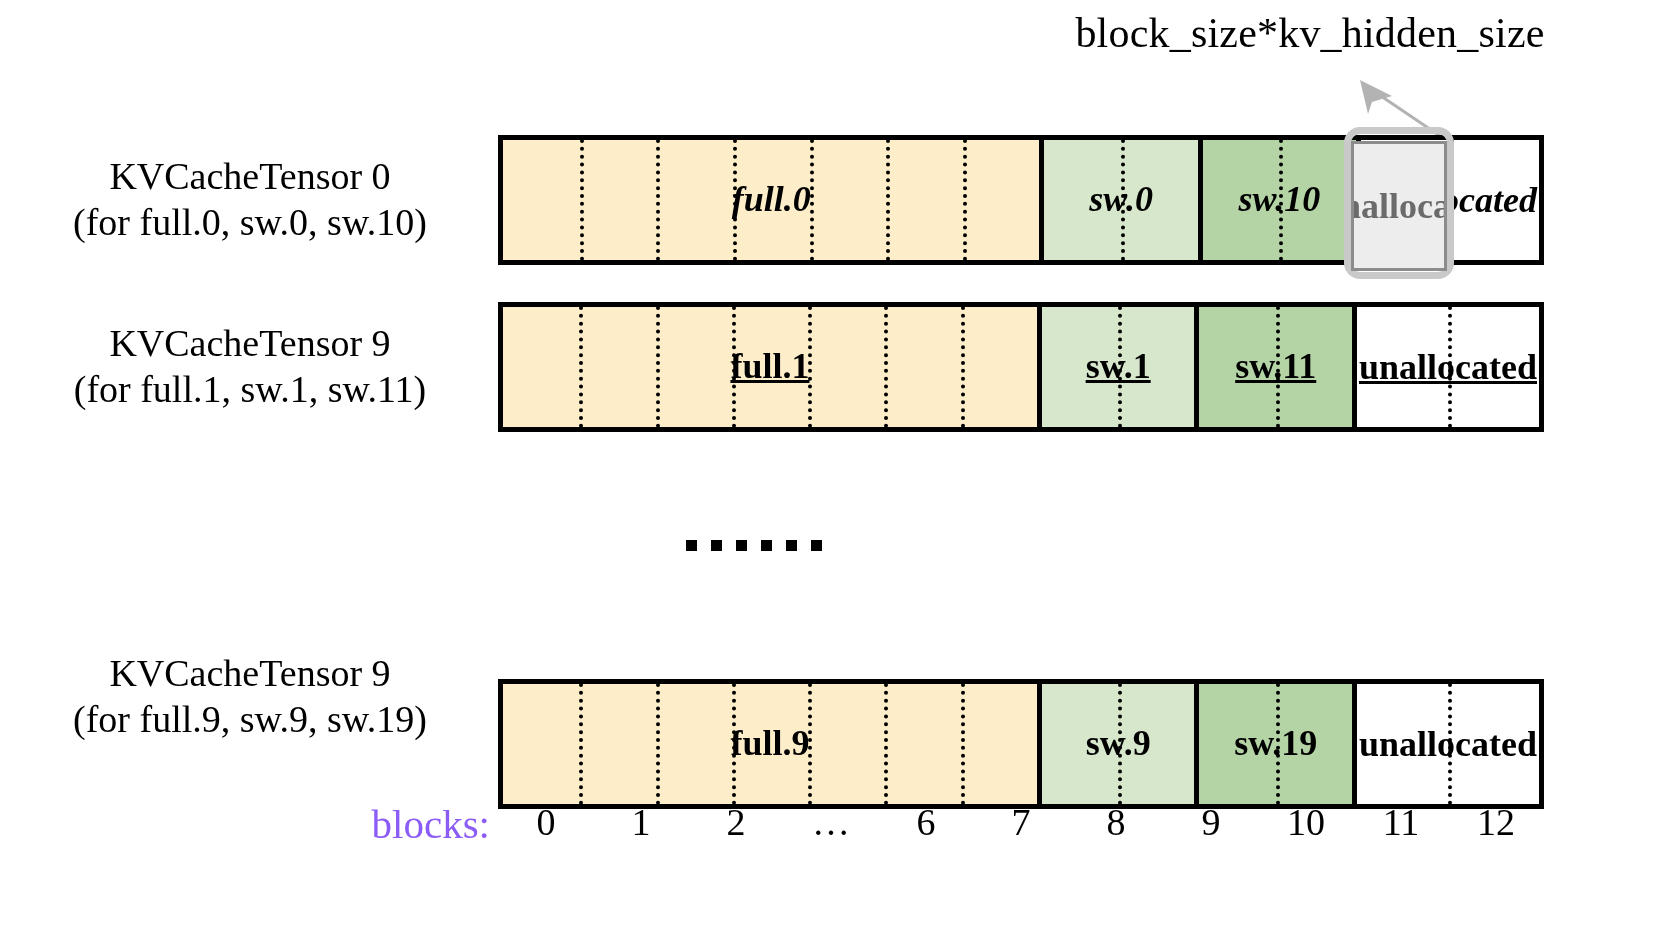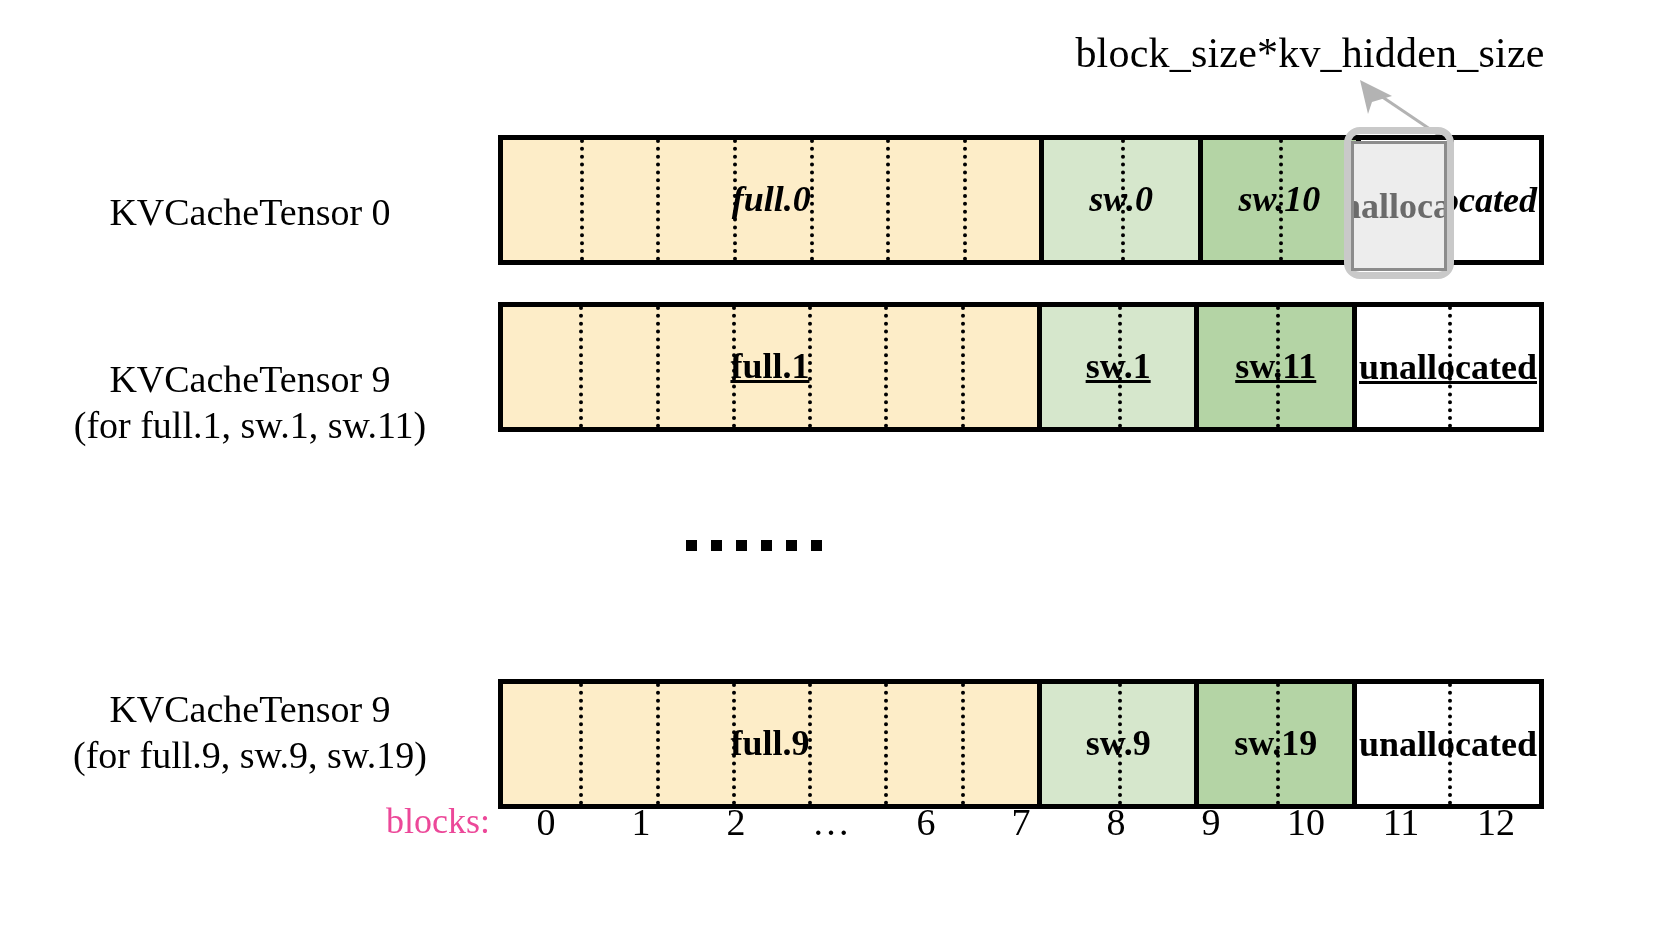--- a/index.html
+++ b/index.html
@@ -29,21 +29,20 @@
     position: absolute;
     left: 1000px;
     top: 10px;
     width: 620px;
     text-align: center;
     font-size: 42px;
     line-height: 1.1;
     letter-spacing: 0.2px;
     white-space: nowrap;
     color: #000;
-    margin-top: 20px;
   }
   .annotation-arrow {
     position: absolute;
     left: 1330px;
     top: 70px;
     width: 140px;
     height: 80px;
     pointer-events: none;
   }
 
@@ -54,21 +53,20 @@
     width: 1676px;
   }
   .row-label {
     position: absolute;
     left: 20px;
     width: 460px;
     text-align: center;
     font-size: 38px;
     line-height: 1.22;
     color: #000;
-    margin-top: 36px;
   }
   .row-label .line2 { display: block; }
 
   .bar {
     position: absolute;
     left: 498px;
     width: 1046px;
     height: 130px;
     box-sizing: border-box;
     border: 5px solid #000;
@@ -176,22 +174,22 @@
     top: 800px;
     width: 1676px;
     height: 70px;
   }
   .axis-title {
     position: absolute;
     left: 330px;
     top: 0;
     width: 160px;
     text-align: right;
-    font-size: 36px;
-    color: #ec4899;
+    font-size: 41px;
+    color: #8b5cf6;
   }
   .axis-tick {
     position: absolute;
     top: 0;
     width: 70px;
     margin-left: -35px;
     text-align: center;
     font-size: 38px;
     color: #000;
   }
@@ -204,20 +202,21 @@
   <div class="annotation-label">block_size*kv_hidden_size</div>
 
   <svg class="annotation-arrow" viewBox="0 0 140 80">
     <line x1="122" y1="74" x2="42" y2="20" stroke="#b3b3b3" stroke-width="3"></line>
     <polygon points="30,10 62,26 42,32 38,44" fill="#b3b3b3"></polygon>
   </svg>
 
   <div class="row" style="top:135px;">
     <div class="row-label" style="top:18px;">
       <span>KVCacheTensor 0</span>
+      <span class="line2">(for full.0, sw.0, sw.10)</span>
     </div>
     <div class="bar" style="top:0px;font-style:italic;">
       <div class="cell cell-full" style="flex:7">
         <div class="divider" style="left:14.28%"></div>
         <div class="divider" style="left:28.57%"></div>
         <div class="divider" style="left:42.85%"></div>
         <div class="divider" style="left:57.14%"></div>
         <div class="divider" style="left:71.42%"></div>
         <div class="divider" style="left:85.71%"></div>
         <span class="cell-text">full.0</span>

